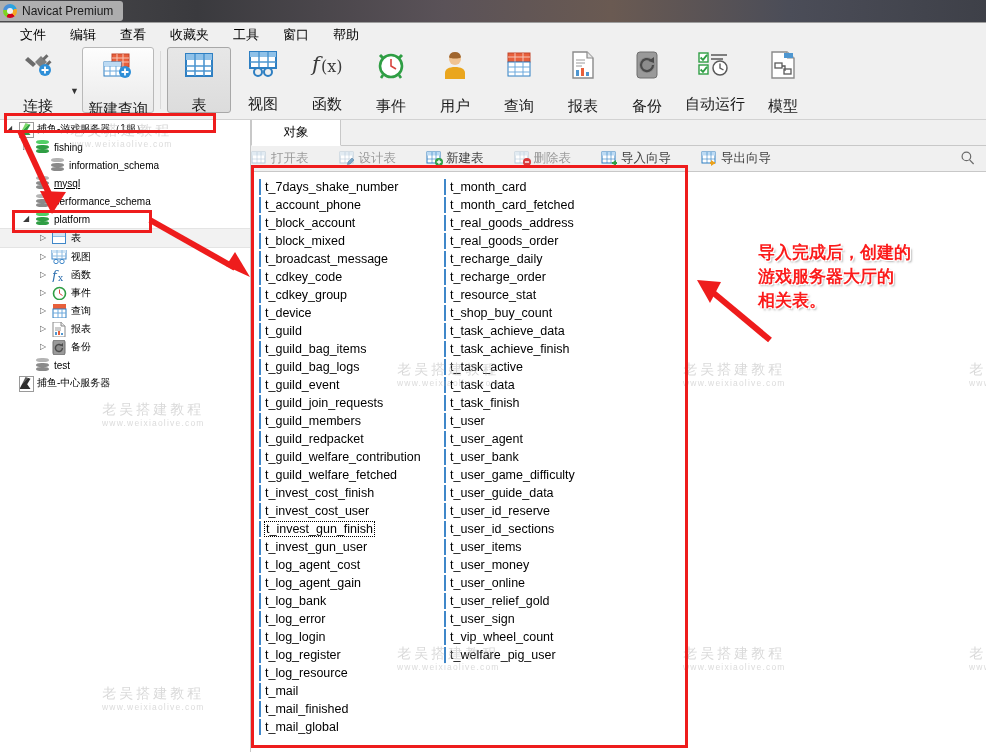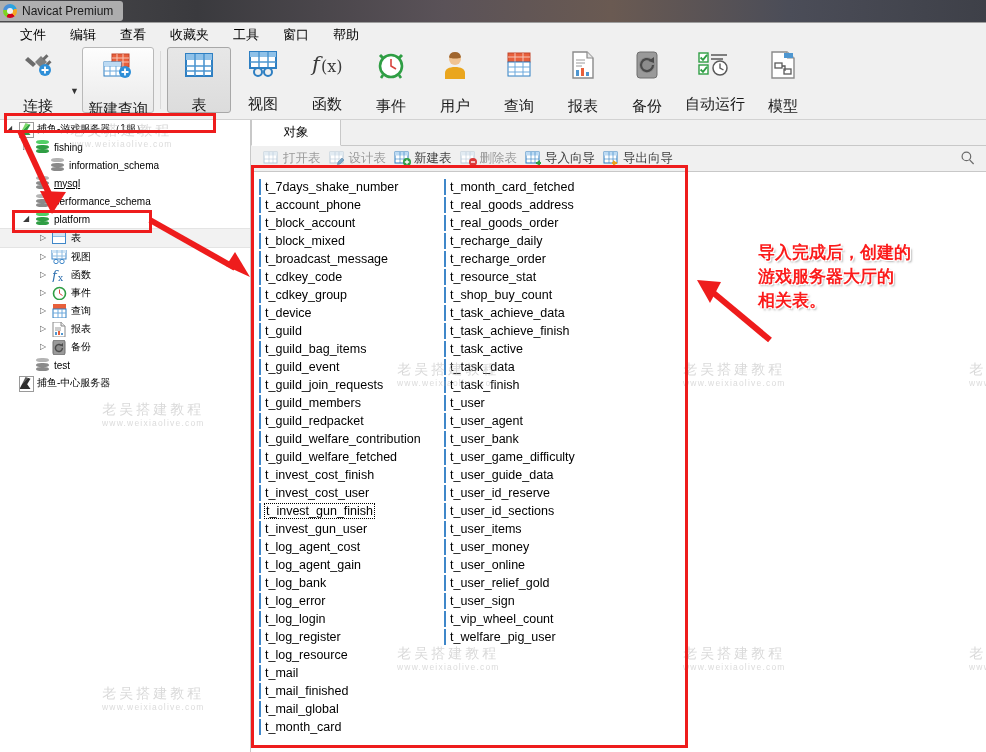--- a/index.html
+++ b/index.html
@@ -99,21 +99,21 @@
       linear-gradient(to bottom,#cfe4f5 0,#cfe4f5 30%,#8fbde3 30%,#8fbde3 38%,transparent 38%,transparent 65%,#8fbde3 65%,#8fbde3 72%,transparent 72%);}
 
   
   #objtabs{height:26px;background:#f0f0f0;border-bottom:1px solid #c8c8c8;display:flex;align-items:center;box-sizing:border-box;position:relative;}
   #objtabs .tab{
     height:25px;min-width:60px;padding:0 14px;background:#fff;border:1px solid #c8c8c8;border-bottom:1px solid #fff;
     display:flex;align-items:center;justify-content:center;font-size:12.5px;color:#000;
   }
   #objbar{
     height:26px;background:#f0f0f0;border-bottom:1px solid #c8c8c8;
-    display:flex;align-items:center;padding-left:12px;box-sizing:border-box;position:relative;
+    display:flex;align-items:center;padding-left:0;box-sizing:border-box;position:relative;gap:22px;
   }
   .obtn{display:flex;align-items:center;margin-right:8px;font-size:12.5px;color:#404040;cursor:default;}
   .obtn.dim{color:#9a9a9a;}
   .obtn .oico{width:18px;height:15px;margin-right:2px;position:relative;}
   .search-ico{position:absolute;right:10px;top:4px;width:16px;height:16px;}
 
   
   #tablelist{position:absolute;left:0;top:52px;right:0;bottom:0;background:#fff;
     display:flex;flex-direction:column;flex-wrap:wrap;align-content:flex-start;
     padding:6px 0 0 8px;box-sizing:border-box;}
@@ -593,20 +593,24 @@
           <div class="trow">
             <span class="ti"><span class="sm-grid"></span></span>
             <span class="tl">t_guild</span>
           </div>
           <div class="trow">
             <span class="ti"><span class="sm-grid"></span></span>
             <span class="tl">t_guild_bag_items</span>
           </div>
           <div class="trow">
             <span class="ti"><span class="sm-grid"></span></span>
+            <span class="tl">t_guild_bag_logs</span>
+          </div>
+          <div class="trow">
+            <span class="ti"><span class="sm-grid"></span></span>
             <span class="tl">t_guild_event</span>
           </div>
           <div class="trow">
             <span class="ti"><span class="sm-grid"></span></span>
             <span class="tl">t_guild_join_requests</span>
           </div>
           <div class="trow">
             <span class="ti"><span class="sm-grid"></span></span>
             <span class="tl">t_guild_members</span>
           </div>

